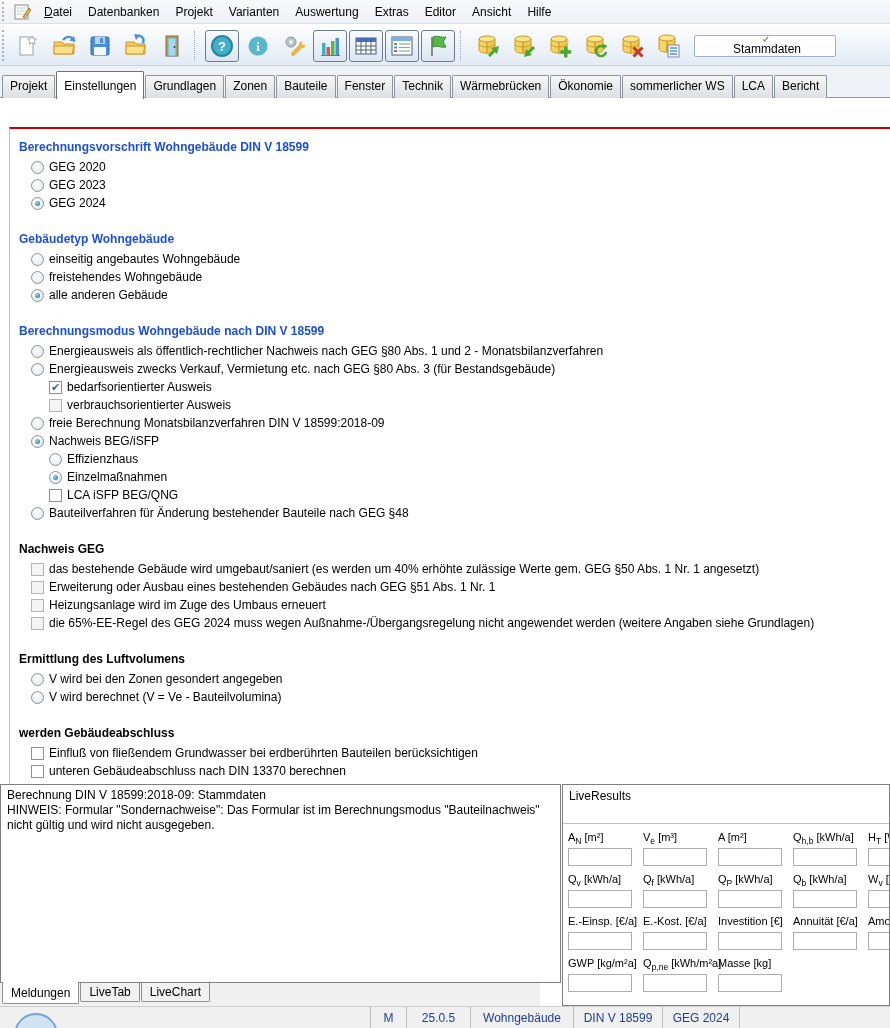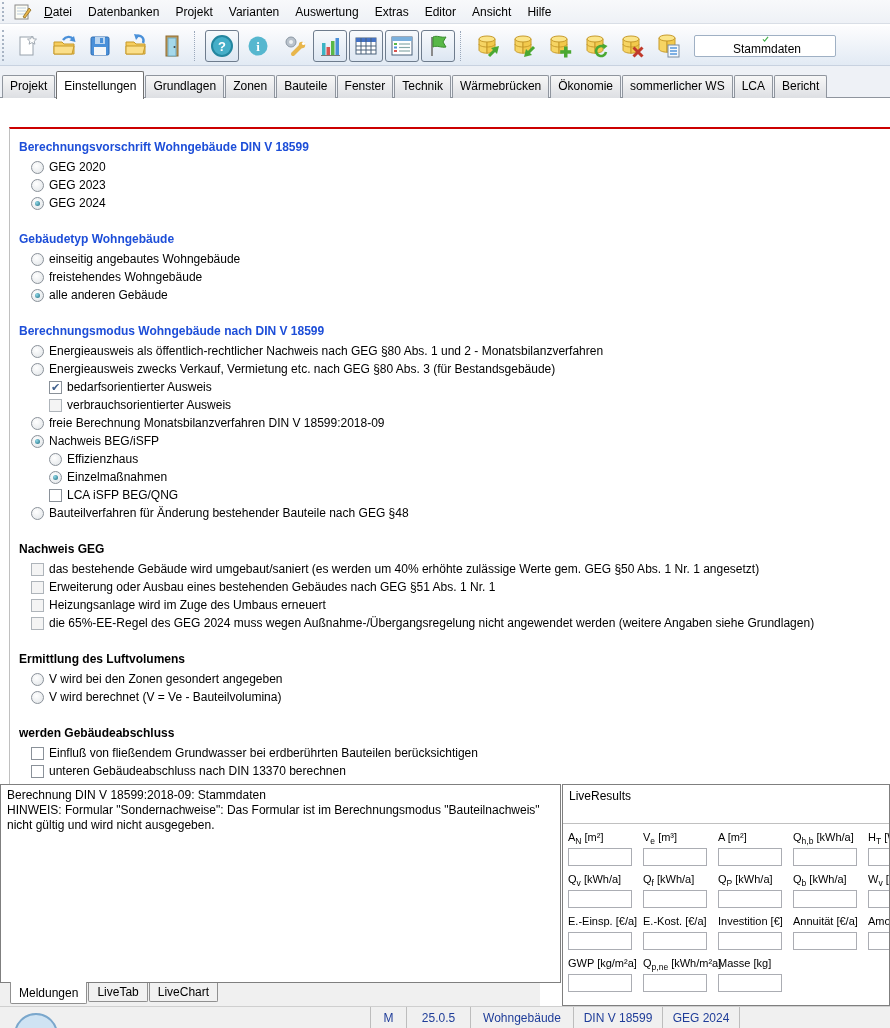--- a/index.html
+++ b/index.html
@@ -59,21 +59,21 @@
     line-height:13px; color:#41618e; }
   .cb.disbox { border-color:#aeb4ba; background:#f4f4f4; }
   .lbl { white-space:nowrap; }
   .lbl.dis { color:#000000; }
 
   
   .msg-panel { position:absolute; left:0; top:784px; width:561px; height:199px;
     border:1px solid #7f7f7f; background:#fff; padding:3px 6px; font-size:12px; line-height:15px;
     overflow:hidden; }
   .msg-tabs { position:absolute; left:0; top:983px; width:540px; height:23px; background:#f0f0f0;
-    display:flex; align-items:flex-start; padding-left:10px; }
+    display:flex; align-items:flex-start; padding-left:2px; }
   .mtab { border:1px solid #909090; border-top:none; border-radius:0 0 2px 2px;
     background:#f1f1f1; padding:2px 8px 3px; margin-right:1px; height:19px; white-space:nowrap; }
   .mtab.active { background:#fff; height:22px; margin-top:-1px; padding-top:4px; }
 
   
   .lr-panel { position:absolute; left:562px; top:784px; width:328px; height:222px;
     border:1px solid #7f7f7f; background:#fff; overflow:hidden; }
   .lr-title { padding:4px 6px 20px; border-bottom:1px solid #c0c0c0; }
   .lr-row { display:flex; margin-top:7px; }
   .lr-cell { width:75px; flex:none; padding-left:5px; }

